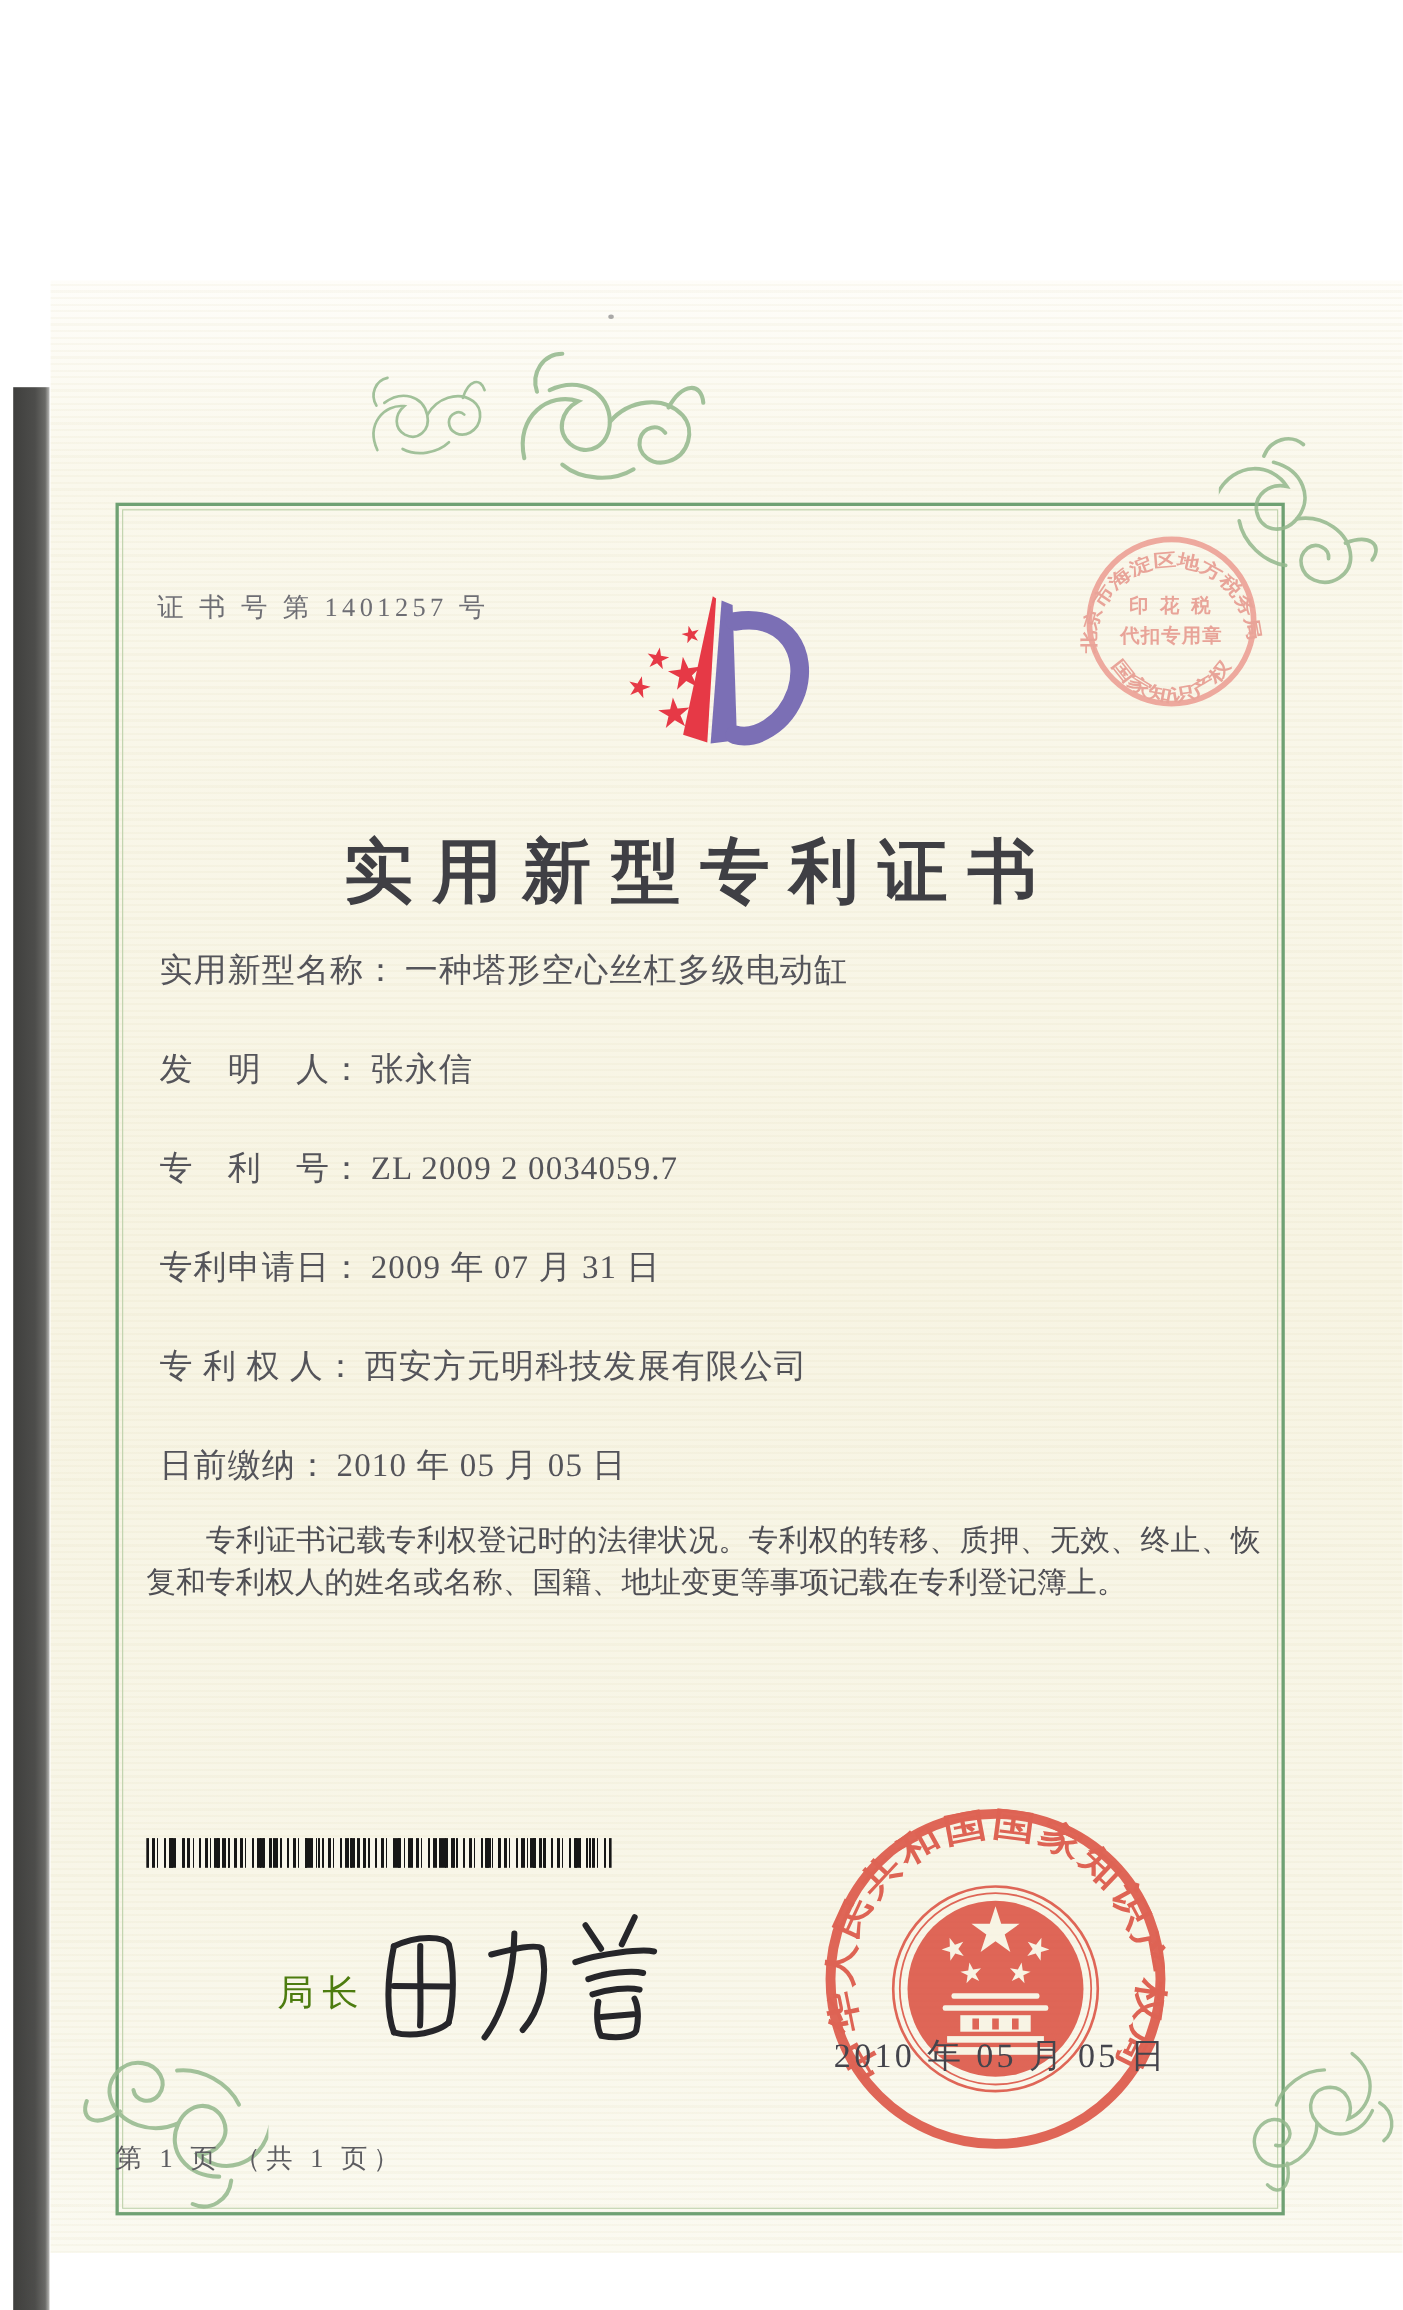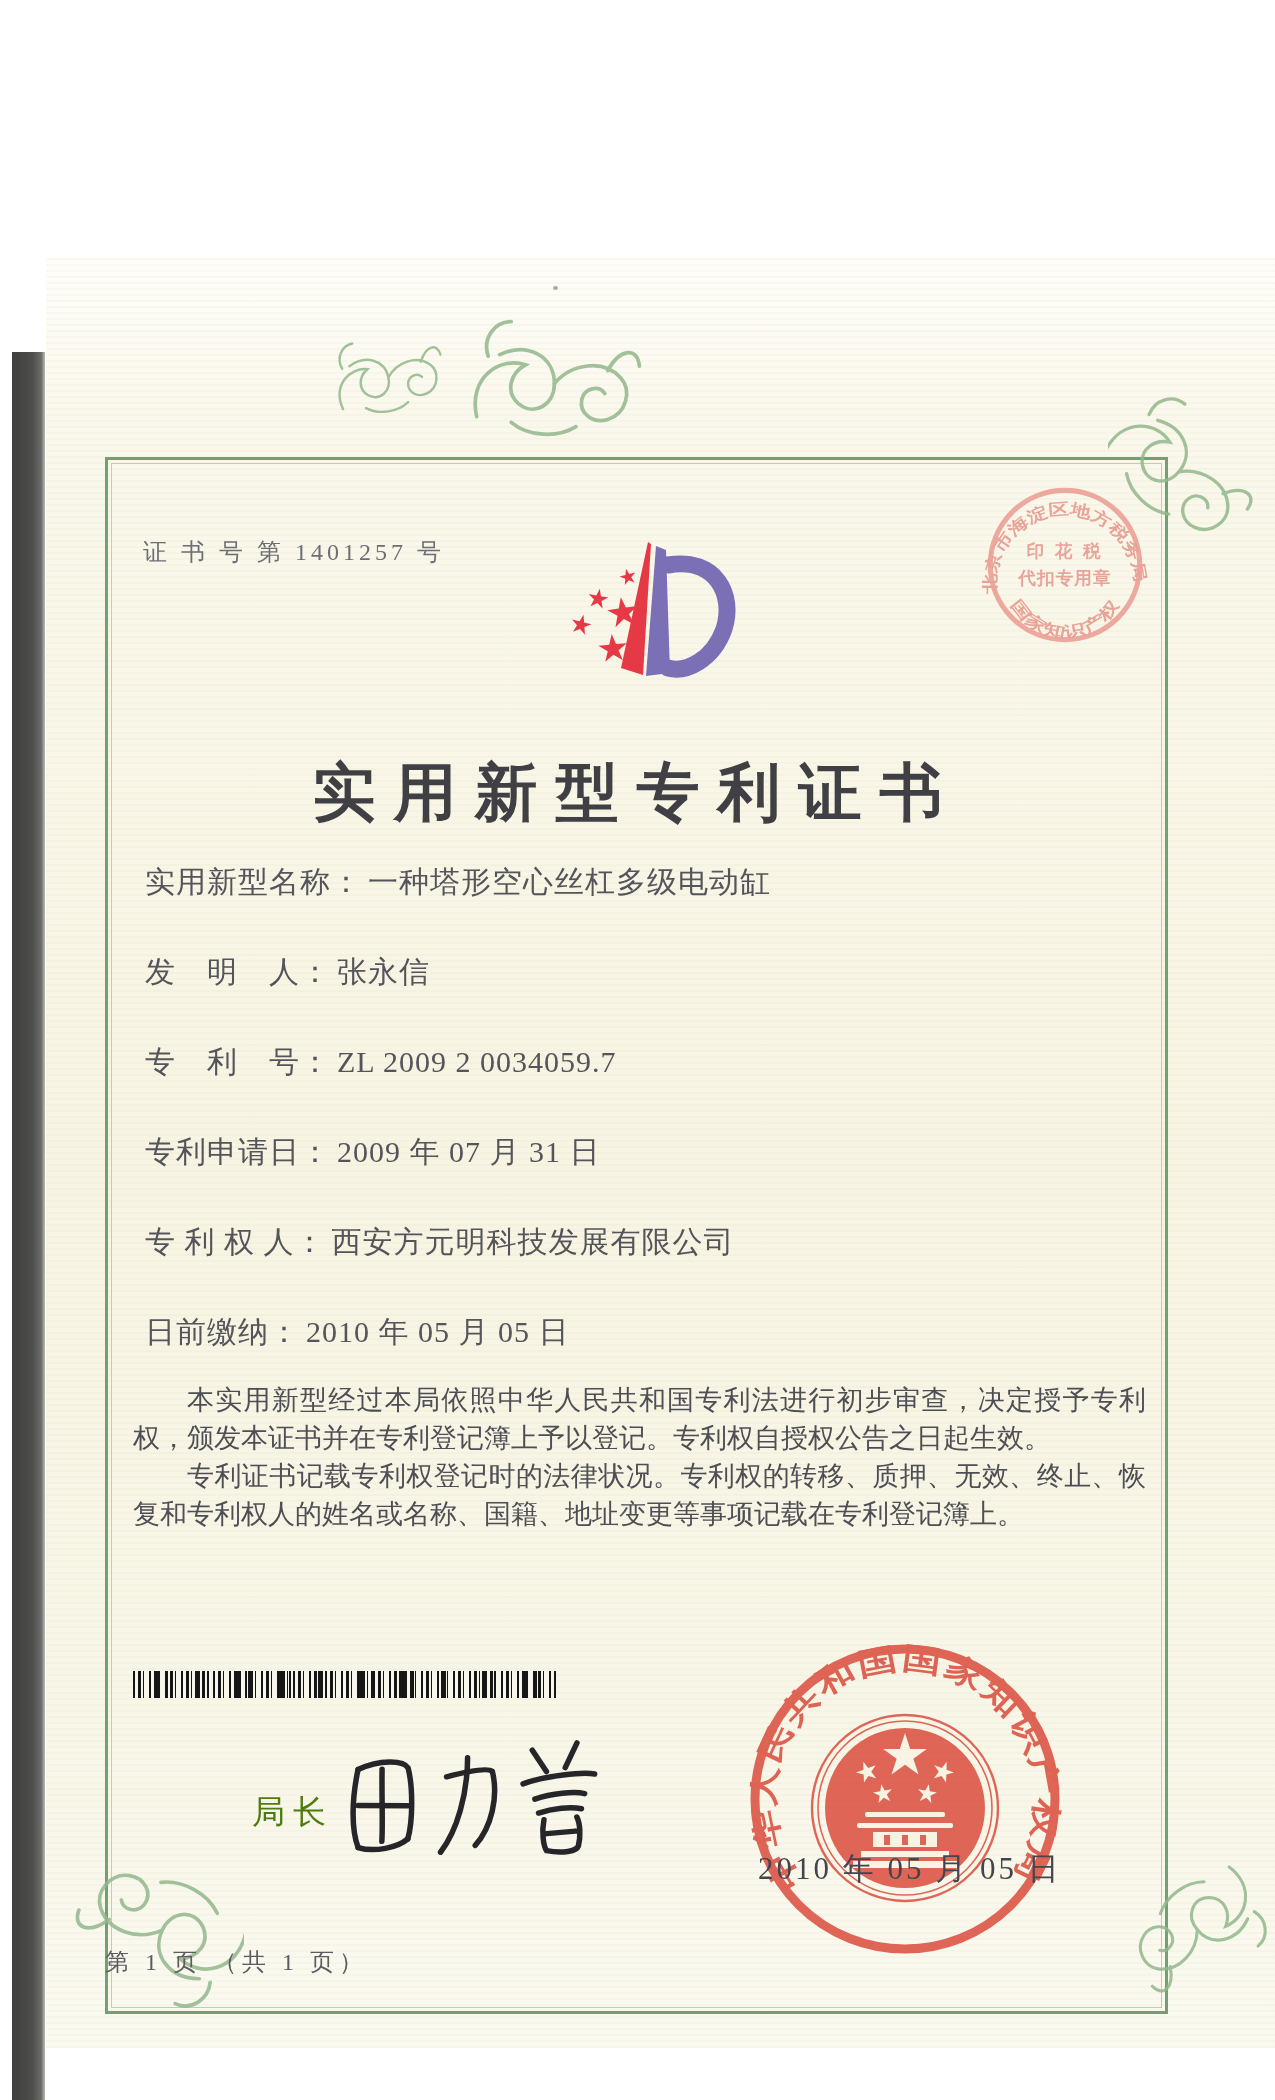--- a/index.html
+++ b/index.html
@@ -130,21 +130,20 @@
   </div>
   <div class="field" style="top:1222px">
     <span>专 利 权 人：</span><span class="val">西安方元明科技发展有限公司</span>
   </div>
   <div class="field" style="top:1312px">
     <span>日前缴纳：</span><span class="val">2010 年 05 月 05 日</span>
   </div>
 </div>
 
 <div class="abs" id="paras">
-  <p>本实用新型经过本局依照中华人民共和国专利法进行初步审查，决定授予专利权，颁发本证书并在专利登记簿上予以登记。专利权自授权公告之日起生效。</p>
   <p>专利证书记载专利权登记时的法律状况。专利权的转移、质押、无效、终止、恢复和专利权人的姓名或名称、国籍、地址变更等事项记载在专利登记簿上。</p>
 </div>
 
 <div class="abs" id="barcode"></div>
 
 <div class="abs" id="director">局长</div>
 <svg class="abs" id="sig" width="300" height="168" viewBox="0 0 300 165">
   <g fill="none" stroke="#26262a" stroke-width="5.5" stroke-linecap="round" transform="rotate(-3 150 80)">
     <path d="M38,40 C30,70 28,100 34,118"></path>
     <path d="M38,40 C60,31 84,33 88,41 C92,60 90,95 84,112"></path>

